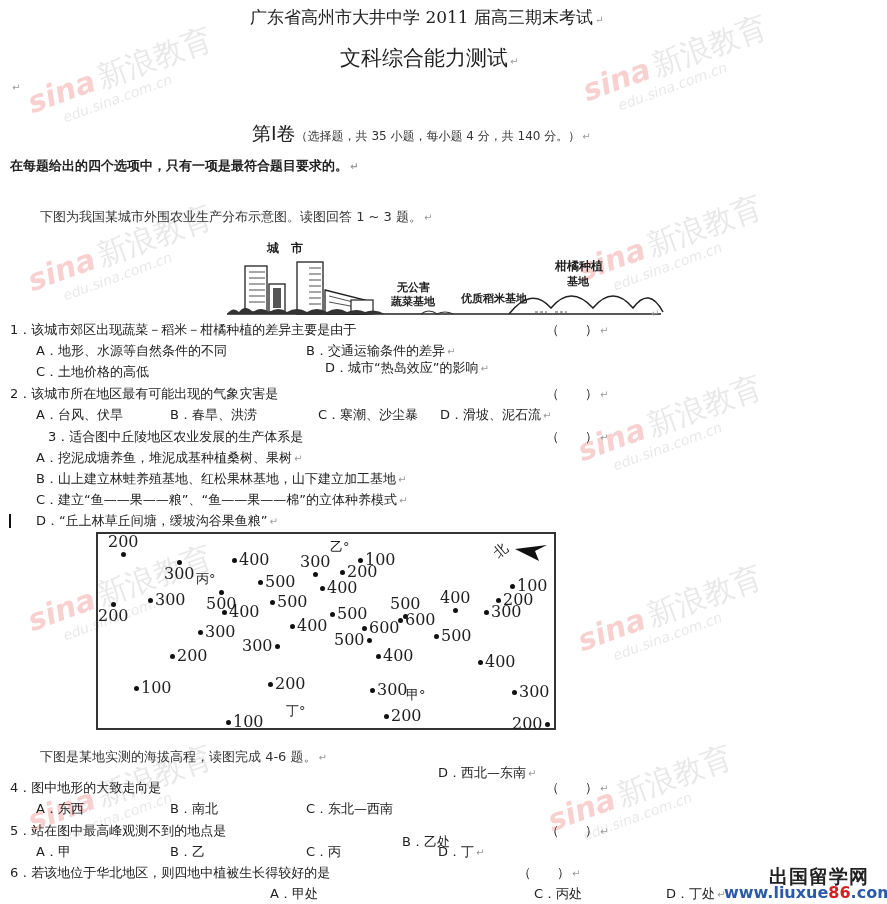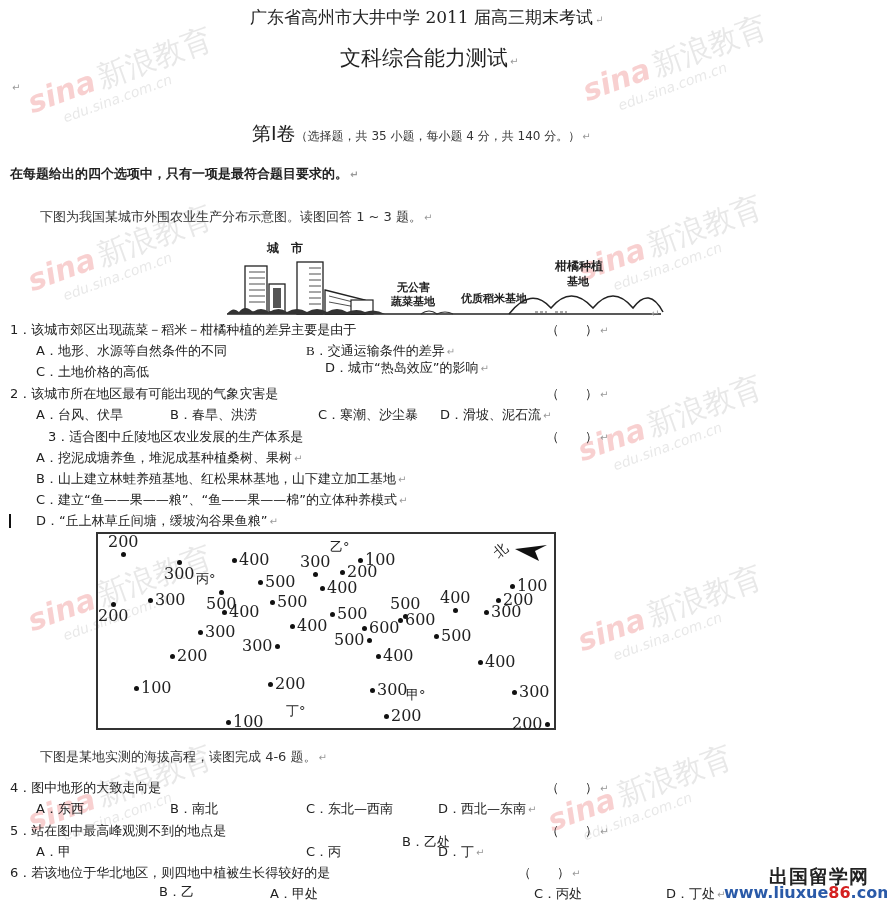--- a/index.html
+++ b/index.html
@@ -64,21 +64,21 @@
 </div>
 <div class="abs" style="left:340px; top:44px; font-size:21px;">
   <span>文科综合能力测试</span><span class="pm">↵</span>
 </div>
 <div class="abs pm" style="left:10px; top:82px;">↵</div>
 
 <div class="abs" style="left:252px; top:121px;">
   <span style="font-size:19px;margin-top:12px;">第Ⅰ卷</span><span style="font-size:12px; color:#333;">（选择题，共 35 小题，每小题 4 分，共 140 分。）</span><span class="pm">↵</span>
 </div>
 
-<div class="abs" style="left:10px; top:165px; font-size:13px; font-weight:bold;">
+<div class="abs" style="left:10px; top:157px; font-size:13px; font-weight:bold;">
   <span>在每题给出的四个选项中，只有一项是最符合题目要求的。</span><span class="pm">↵</span>
 </div>
 
 <div class="abs t13" style="left:40px; top:208px; color:#333;">
   <span>下图为我国某城市外围农业生产分布示意图。读图回答 1 ~ 3 题。</span><span class="pm">↵</span>
 </div>
 
 <div style="position:absolute; left:225px; top:238px; width:440px; height:82px;">
   <svg width="440" height="82" style="position:absolute; left:0; top:0;">
 
@@ -127,21 +127,21 @@
   <div class="abs" style="left:342px; top:36px; font-size:11px; font-weight:bold;">基地</div>
   <span class="abs pm" style="left:424px; top:70px;">↵</span>
 </div>
 
 <div>
   <div class="abs t13" style="left:10px; top:321px;">
     <span>1．</span><span>该城市郊区出现蔬菜－稻米－柑橘种植的差异主要是由于</span>
   </div>
   <div class="abs t13" style="left:546px; top:321px;"><span>（　　）</span><span class="pm">↵</span></div>
   <div class="abs t13" style="left:36px; top:342px;">A．地形、水源等自然条件的不同</div>
-  <div class="abs t13" style="left:306px; top:342px;font-family:Liberation Serif, serif;"><span>B．交通运输条件的差异</span><span class="pm">↵</span></div>
+  <div class="abs t13" style="left:306px; top:342px;"><span>B．交通运输条件的差异</span><span class="pm">↵</span></div>
   <div class="abs t13" style="left:36px; top:363px;">C．土地价格的高低</div>
   <div class="abs t13" style="left:306px; top:359px;margin-left:19px;"><span>D．城市“热岛效应”的影响</span><span class="pm">↵</span></div>
 </div>
 
 <div>
   <div class="abs t13" style="left:10px; top:385px;">
     <span>2．</span><span>该城市所在地区最有可能出现的气象灾害是</span>
   </div>
   <div class="abs t13" style="left:546px; top:385px;"><span>（　　）</span><span class="pm">↵</span></div>
   <div class="abs t13" style="left:36px; top:406px;">A．台风、伏旱</div>
@@ -218,30 +218,30 @@
 </div>
 
 <div>
   <div class="abs t13" style="left:10px; top:779px;">
     <span>4．</span><span>图中地形的大致走向是</span>
   </div>
   <div class="abs t13" style="left:546px; top:779px;"><span>（　　）</span><span class="pm">↵</span></div>
   <div class="abs t13" style="left:36px; top:800px;">A．东西</div>
   <div class="abs t13" style="left:170px; top:800px;">B．南北</div>
   <div class="abs t13" style="left:306px; top:800px;">C．东北—西南</div>
-  <div class="abs t13" style="left:438px; top:800px;"><span>D．西北—东南</span><span class="pm">↵</span></div>
+  <div class="abs t13" style="left:438px; top:764px;"><span>D．西北—东南</span><span class="pm">↵</span></div>
 </div>
 
 <div>
   <div class="abs t13" style="left:10px; top:822px;">
     <span>5．</span><span>站在图中最高峰观测不到的地点是</span>
   </div>
   <div class="abs t13" style="left:546px; top:822px;"><span>（　　）</span><span class="pm">↵</span></div>
   <div class="abs t13" style="left:36px; top:843px;">A．甲</div>
-  <div class="abs t13" style="left:159px; top:843px;margin-top:40px;">B．乙</div>
+  <div class="abs t13" style="left:170px; top:843px;">B．乙</div>
   <div class="abs t13" style="left:306px; top:843px;">C．丙</div>
   <div class="abs t13" style="left:438px; top:843px;"><span>D．丁</span><span class="pm">↵</span></div>
 </div>
 
 <div>
   <div class="abs t13" style="left:10px; top:864px;">
     <span>6．</span><span>若该地位于华北地区，则四地中植被生长得较好的是</span>
   </div>
   <div class="abs t13" style="left:518px; top:864px;"><span>（　　）</span><span class="pm">↵</span></div>
   <div class="abs t13" style="left:270px; top:885px;">A．甲处</div>

